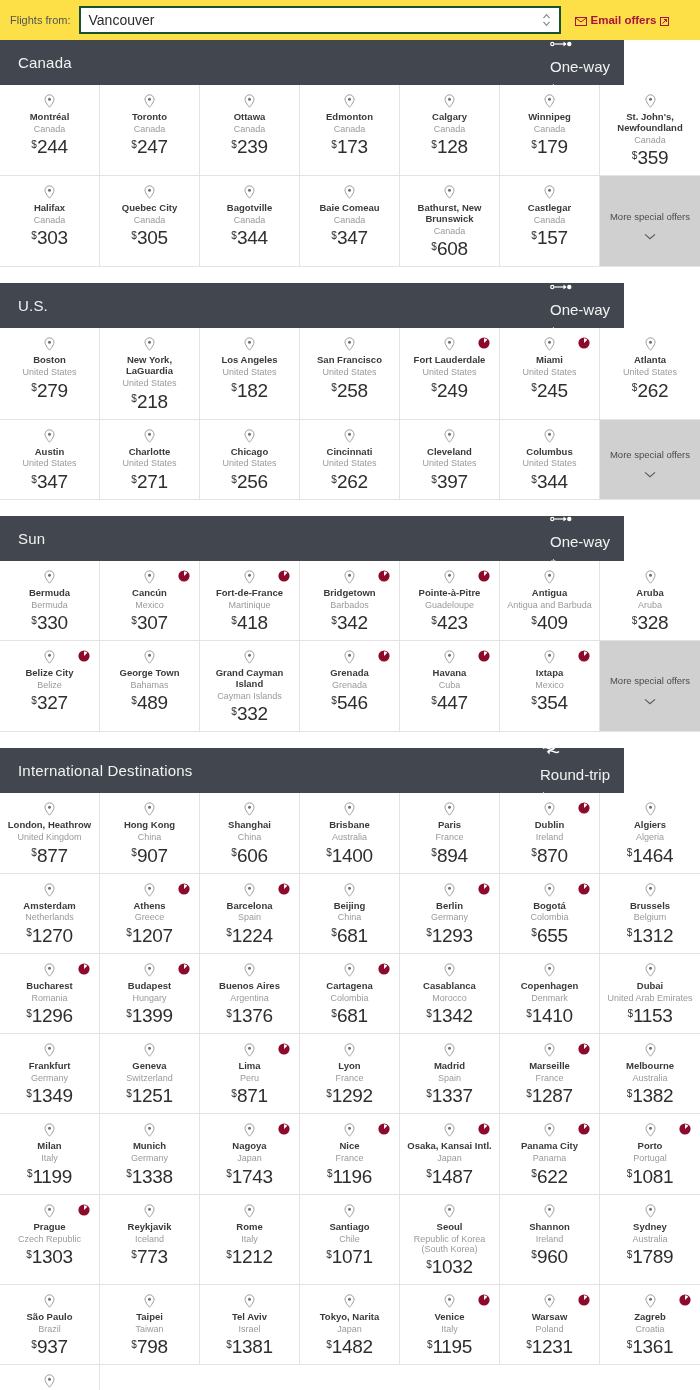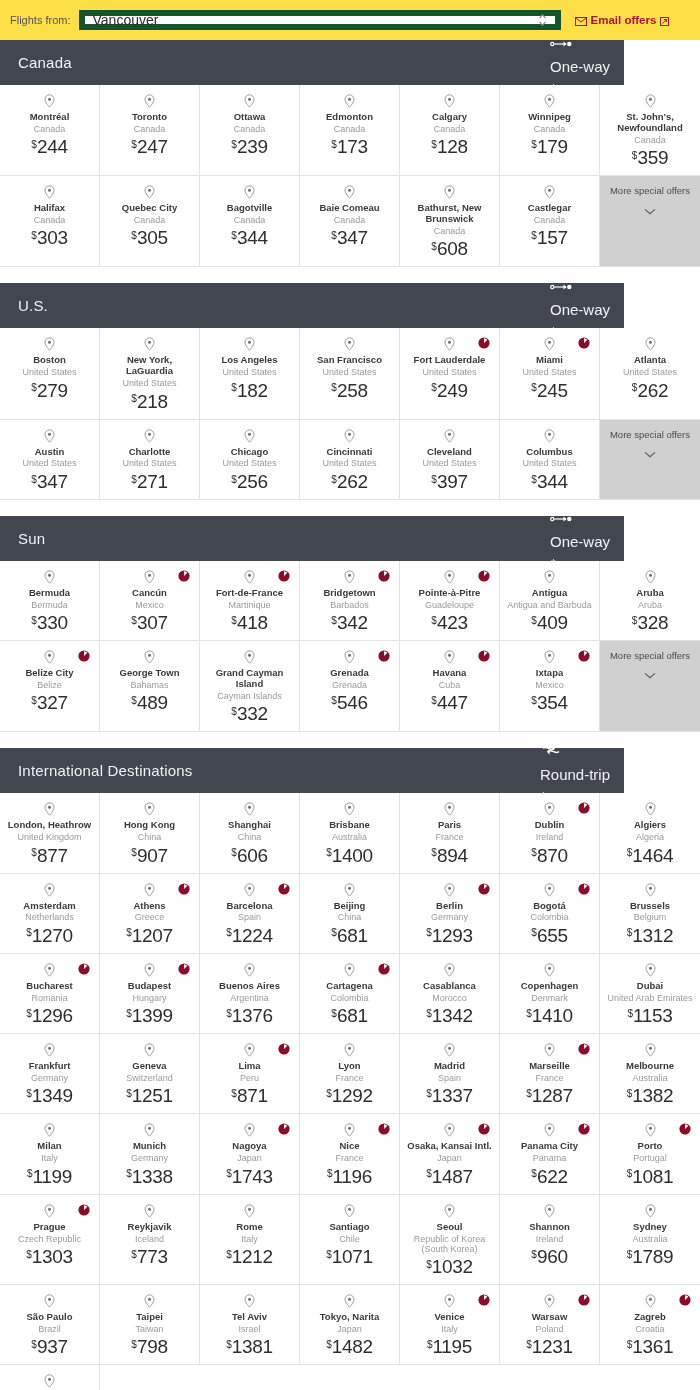--- a/index.html
+++ b/index.html
@@ -27,23 +27,23 @@
   .topbar-label {
     font-size: 11px;
     color: #545454;
     margin-right: 8px;
     white-space: nowrap;
   }
   .select-wrap {
     position: relative;
     flex: 0 0 auto;
     width: 482px;
-    height: 20px;
+    height: 28px;
     background: #ffffff;
-    border: 6px solid #14532d;
+    border: 2px solid #14532d;
     display: flex;
     align-items: center;
     padding: 0 22px 0 8px;
   }
   .select-value {
     font-size: 14px;
     color: #2b2b2b;
     line-height: 1;
   }
   .select-caret {
@@ -164,21 +164,21 @@
     top: 7px;
     right: 9px;
     width: 12px;
     height: 12px;
     display: block;
   }
   .more {
     background: #d0d0d0;
     border-right: none;
     border-bottom: 1px solid #e3e3e3;
-    justify-content: flex-start;
+    justify-content: center;
     cursor: pointer;
   }
   .more-label {
     font-size: 9.5px;
     color: #4a4a4a;
     line-height: 1.2;
   }
   .more-chev { width: 12px; height: 7px; margin: 4px auto 0 auto; display:block; color:#5a5a5a; }
 </style>
 </head>

